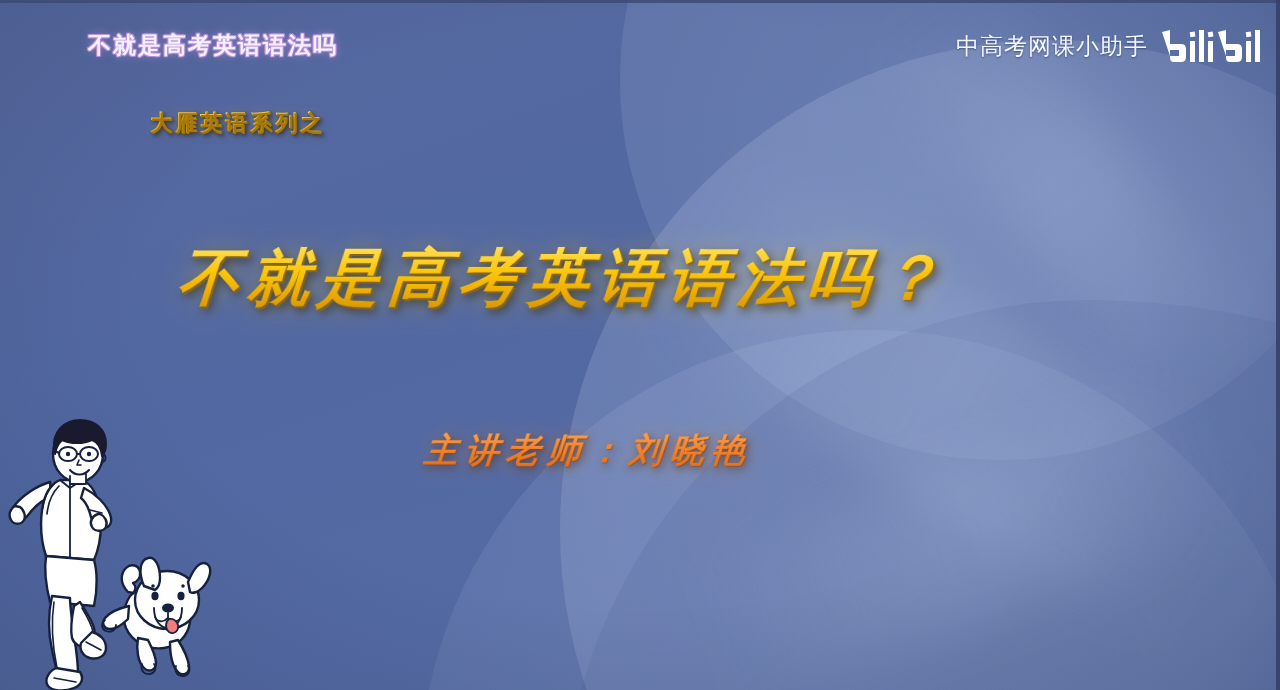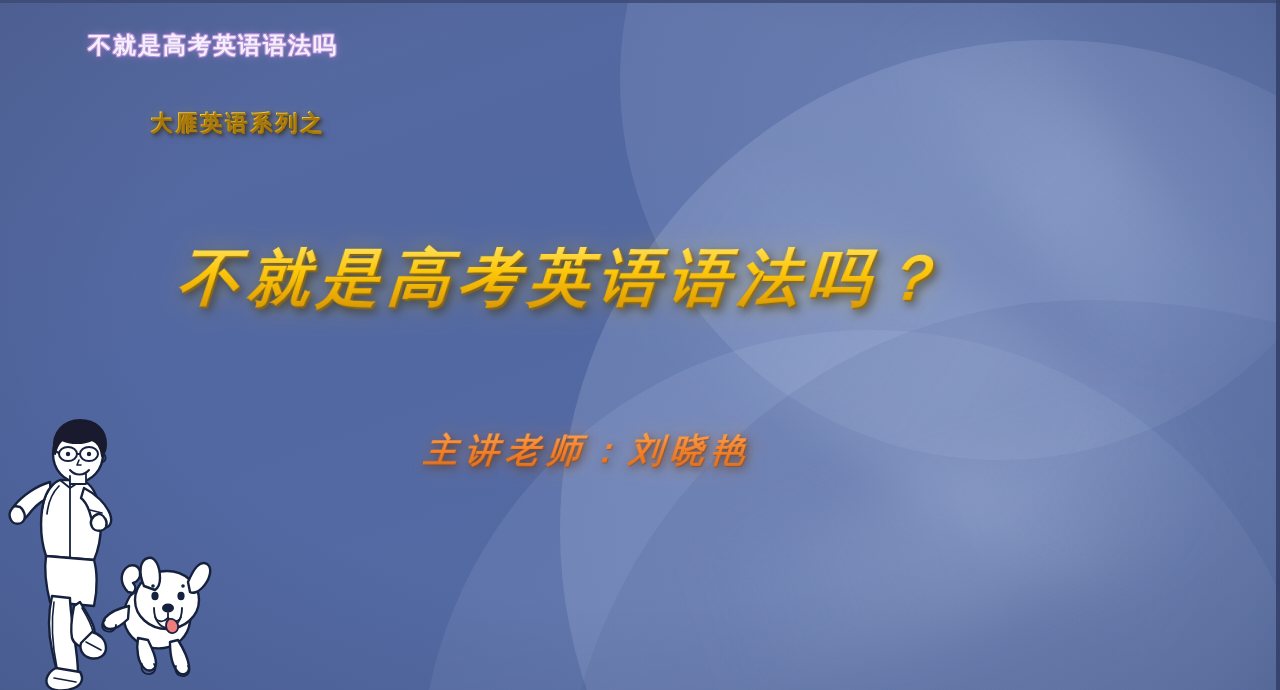--- a/index.html
+++ b/index.html
@@ -205,20 +205,46 @@
     <div class="streak streak-1"></div>
     <div class="streak streak-2"></div>
     <div class="streak streak-3"></div>
     <div class="vignette"></div>
     <div class="edge-top"></div>
     <div class="edge-right"></div>
   </div>
 
   <div class="watermark">不就是高考英语语法吗</div>
 
+  <div class="channel">
+    <span class="channel-name">中高考网课小助手</span>
+    <span>
+      <svg class="bili-logo" width="106" height="36" viewBox="0 0 106 36" aria-hidden="true">
+        <g fill="#ffffff">
+
+          <path d="M2 4 L10 2 L10 30 Q10 34 14 34 L21 34 Q26 34 26 29 L26 21 Q26 16 21 16 L10 16 L10 22 L19 22 L19 28 L10 28 Z"></path>
+
+          <rect x="30" y="4" width="5" height="5" transform="rotate(-8 32 6)"></rect>
+          <rect x="30" y="13" width="5" height="21"></rect>
+
+          <rect x="39" y="2" width="5" height="32"></rect>
+
+          <rect x="48" y="4" width="5" height="5" transform="rotate(-8 50 6)"></rect>
+          <rect x="48" y="13" width="5" height="21"></rect>
+
+          <path d="M58 4 L66 2 L66 30 Q66 34 70 34 L77 34 Q82 34 82 29 L82 21 Q82 16 77 16 L66 16 L66 22 L75 22 L75 28 L66 28 Z"></path>
+
+          <rect x="86" y="4" width="5" height="5" transform="rotate(-8 88 6)"></rect>
+          <rect x="86" y="13" width="5" height="21"></rect>
+
+          <rect x="95" y="2" width="5" height="32"></rect>
+        </g>
+      </svg>
+    </span>
+  </div>
 
   <div class="series">大雁英语系列之</div>
 
   <div class="main-title">不就是高考英语语法吗？</div>
 
   <div class="instructor">主讲老师：刘晓艳</div>
 
   <div class="mascot">
     <svg width="210" height="280" viewBox="0 0 210 280" aria-hidden="true">
       <g fill="#ffffff" stroke="#16213e" stroke-width="2.4" stroke-linecap="round" stroke-linejoin="round">

